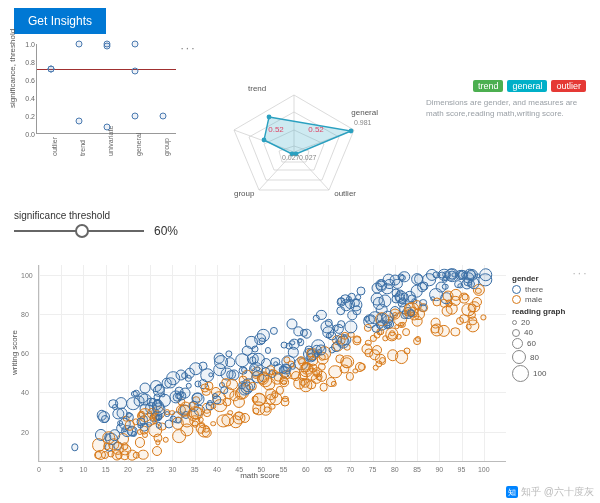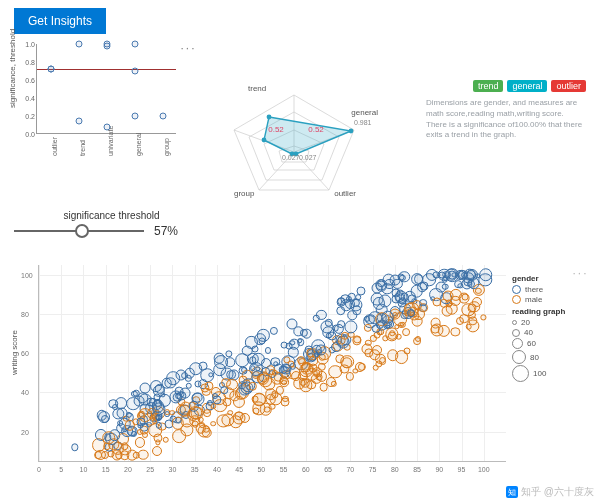--- a/index.html
+++ b/index.html
@@ -27,21 +27,21 @@
   .idx-spin div:first-child{border-bottom:1px solid #888;}
   
   .radar { position: absolute; top: 40px; left: 200px; width: 160px; height: 130px; }
   .radar-lbl { position: absolute; font-size: 8px; color: #555; }
   
   .rpanel { position: absolute; top: 40px; right: 0; width: 160px; }
   .tags { display: flex; gap: 4px; margin-bottom: 6px; justify-content:flex-end; }
   .tag { color: #fff; font-size: 9px; padding: 1px 5px; border-radius: 2px; }
   .desc { font-size: 8px; color: #9aa0a6; line-height: 1.35; }
   
-  .slider-block { position: absolute; top: 210px; left: 14px; width: 195px; text-align: center; }
+  .slider-block { position: absolute; top: 210px; left: 14px; width: 195px; }
   .slider-title { font-size: 10px; color: #333; margin-bottom: 2px; }
   .slider-row { display: flex; align-items: center; gap: 10px; }
   .slider { position: relative; width: 130px; height: 16px; }
   .slider-track { position:absolute; top:7px; left:0; right:0; height:2px; background:#666; }
   .slider-thumb { position:absolute; top:1px; width:14px; height:14px; border-radius:50%; background:#fff; border:2px solid #666; transform:translateX(-50%); }
   .slider-pct { font-size: 12px; color: #333; }
   .slider-note { font-size: 8px; color: #9aa0a6; margin-top: 4px; width: 190px; }
   
   .scatter-wrap { position: absolute; top: 265px; left: 14px; right: 14px; bottom: 25px; }
   .scatter-ylabel { position:absolute; left:-4px; top:110px; transform:rotate(-90deg); transform-origin:left top; font-size:8px; color:#555; }
@@ -133,32 +133,31 @@
     <span class="radar-lbl" style="bottom:12px;left:20px">group</span>
   </div>
 
   <div class="rpanel">
     <div class="tags" id="tags">
         <span class="tag" style="background: rgb(76, 175, 80);">trend</span>
         <span class="tag" style="background: rgb(0, 176, 200);">general</span>
         <span class="tag" style="background: rgb(229, 57, 53);">outlier</span>
       </div>
     <div class="desc">Dimensions are gender, and measures are math score,reading math,writing score.</div>
-    <div class="desc">There is a significance of100.00% that there exits a trend in the graph.</div>
   </div>
 </div>
 
 <div class="slider-block">
   <div class="slider-title">significance threshold</div>
   <div class="slider-row">
     <div class="slider">
       <div class="slider-track"></div>
       <div class="slider-thumb" id="thumb" style="left: 52%;"></div>
     </div>
-    <span class="slider-pct">57%</span>
+    <span class="slider-pct">60%</span>
   </div>
 </div>
 
 <div class="scatter-wrap">
   <span class="scatter-more">···</span>
   <div class="scatter-ylabel">writing score</div>
   <div class="scatter-plot" id="splot">
       <div class="sgrid-v" style="left: 0px;"></div>
       <div class="sx-tick" style="left: 0px;">0</div>
       <div class="sgrid-v" style="left: 22.2381px;"></div>
@@ -727,20 +726,21 @@
       <div class="bubble b-m" style="left: 138.516px; top: 158.056px; width: 12.497px; height: 12.497px;"></div>
       <div class="bubble b-m" style="left: 274.327px; top: 103.185px; width: 8.8509px; height: 8.8509px;"></div>
       <div class="bubble b-m" style="left: 335.839px; top: 90.0611px; width: 11.3951px; height: 11.3951px;"></div>
       <div class="bubble b-f" style="left: 317.699px; top: 45.263px; width: 9.40128px; height: 9.40128px;"></div>
       <div class="bubble b-m" style="left: 301.035px; top: 93.5506px; width: 9.41504px; height: 9.41504px;"></div>
       <div class="bubble b-f" style="left: 349.678px; top: 14.6621px; width: 12.7673px; height: 12.7673px;"></div>
       <div class="bubble b-f" style="left: 384.147px; top: 37.5322px; width: 7.75184px; height: 7.75184px;"></div>
       <div class="bubble b-f" style="left: 35.581px; top: 182.28px; width: 7.4px; height: 7.4px;"></div>
       <div class="bubble b-f" style="left: 102.295px; top: 156.8px; width: 9.05px; height: 9.05px;"></div>
     </div>
+  <div class="scatter-xlabel">math score</div>
   <div class="legend">
     <div class="lhead">gender</div>
     <div class="lrow">
         <span class="lsw f"></span>
         <span>there</span>
       </div>
     <div class="lrow">
         <span class="lsw m"></span>
         <span>male</span>
       </div>

